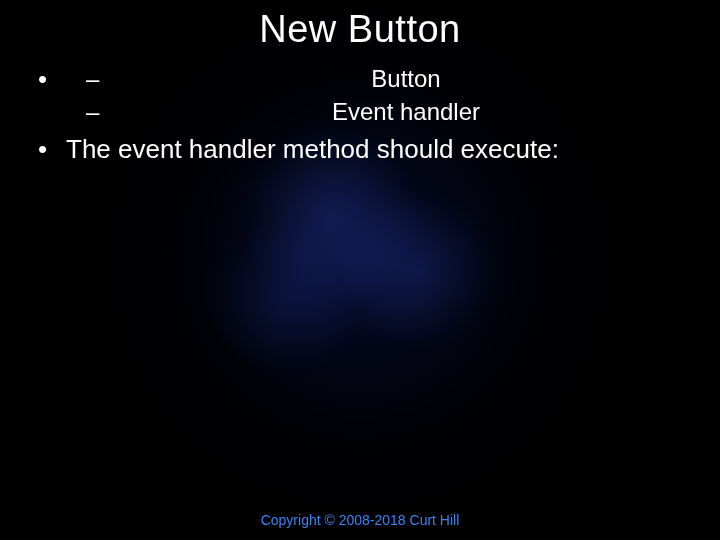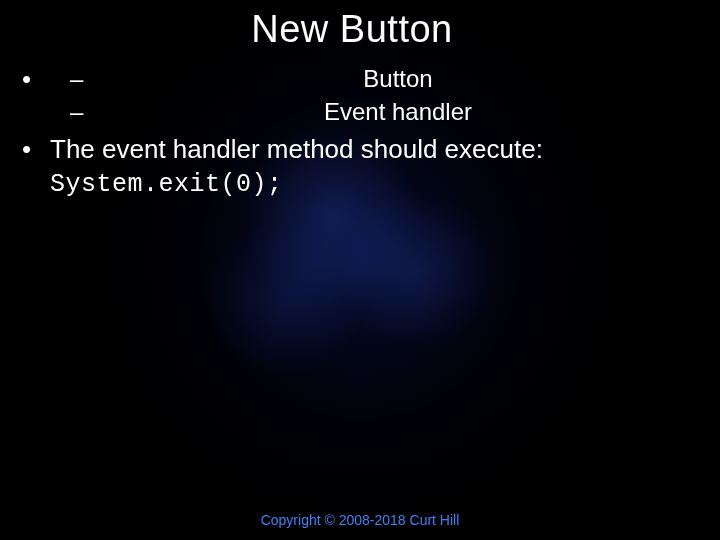--- a/index.html
+++ b/index.html
@@ -15,21 +15,21 @@
       radial-gradient(circle at 46% 40%, rgba(60,90,220,0.30) 0%, rgba(0,0,0,0) 18%),
       radial-gradient(circle at 58% 50%, rgba(50,80,200,0.28) 0%, rgba(0,0,0,0) 16%),
       radial-gradient(circle at 40% 55%, rgba(40,70,190,0.25) 0%, rgba(0,0,0,0) 15%),
       #000000;
     position: relative;
   }
   .slide {
     box-sizing: border-box;
     width: 720px;
     height: 468px;
-    padding: 8px 20px 0 4px;
+    padding: 8px 20px 0 20px;
     display: flex;
     flex-direction: column;
   }
   .title {
     text-align: center;
     font-size: 38px;
     font-weight: 400;
     margin: 0 0 6px 0;
     letter-spacing: 0.5px;
   }
@@ -105,19 +105,18 @@
           <li>
             <span>Button</span>
           </li>
           <li>
             <span>Event handler</span>
           </li>
         </ul>
       </li>
       <li>
         <span>The event handler method should execute:</span>
-        <span class="code">System.exit(0);</span>
       </li>
     </ul>
   </div>
 </div>
 
 <div class="footer">Copyright © 2008-2018 Curt Hill</div>
 
 </body></html>

